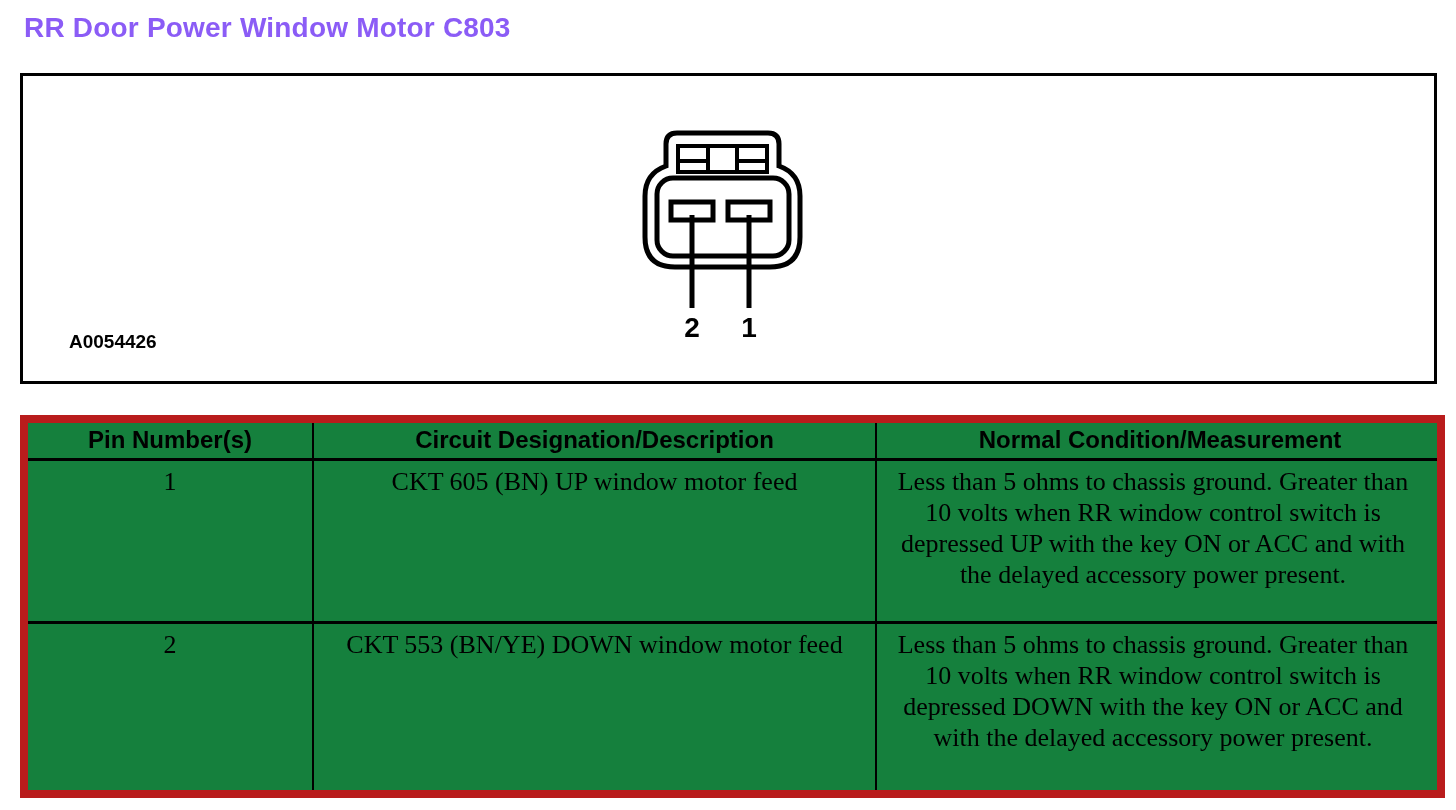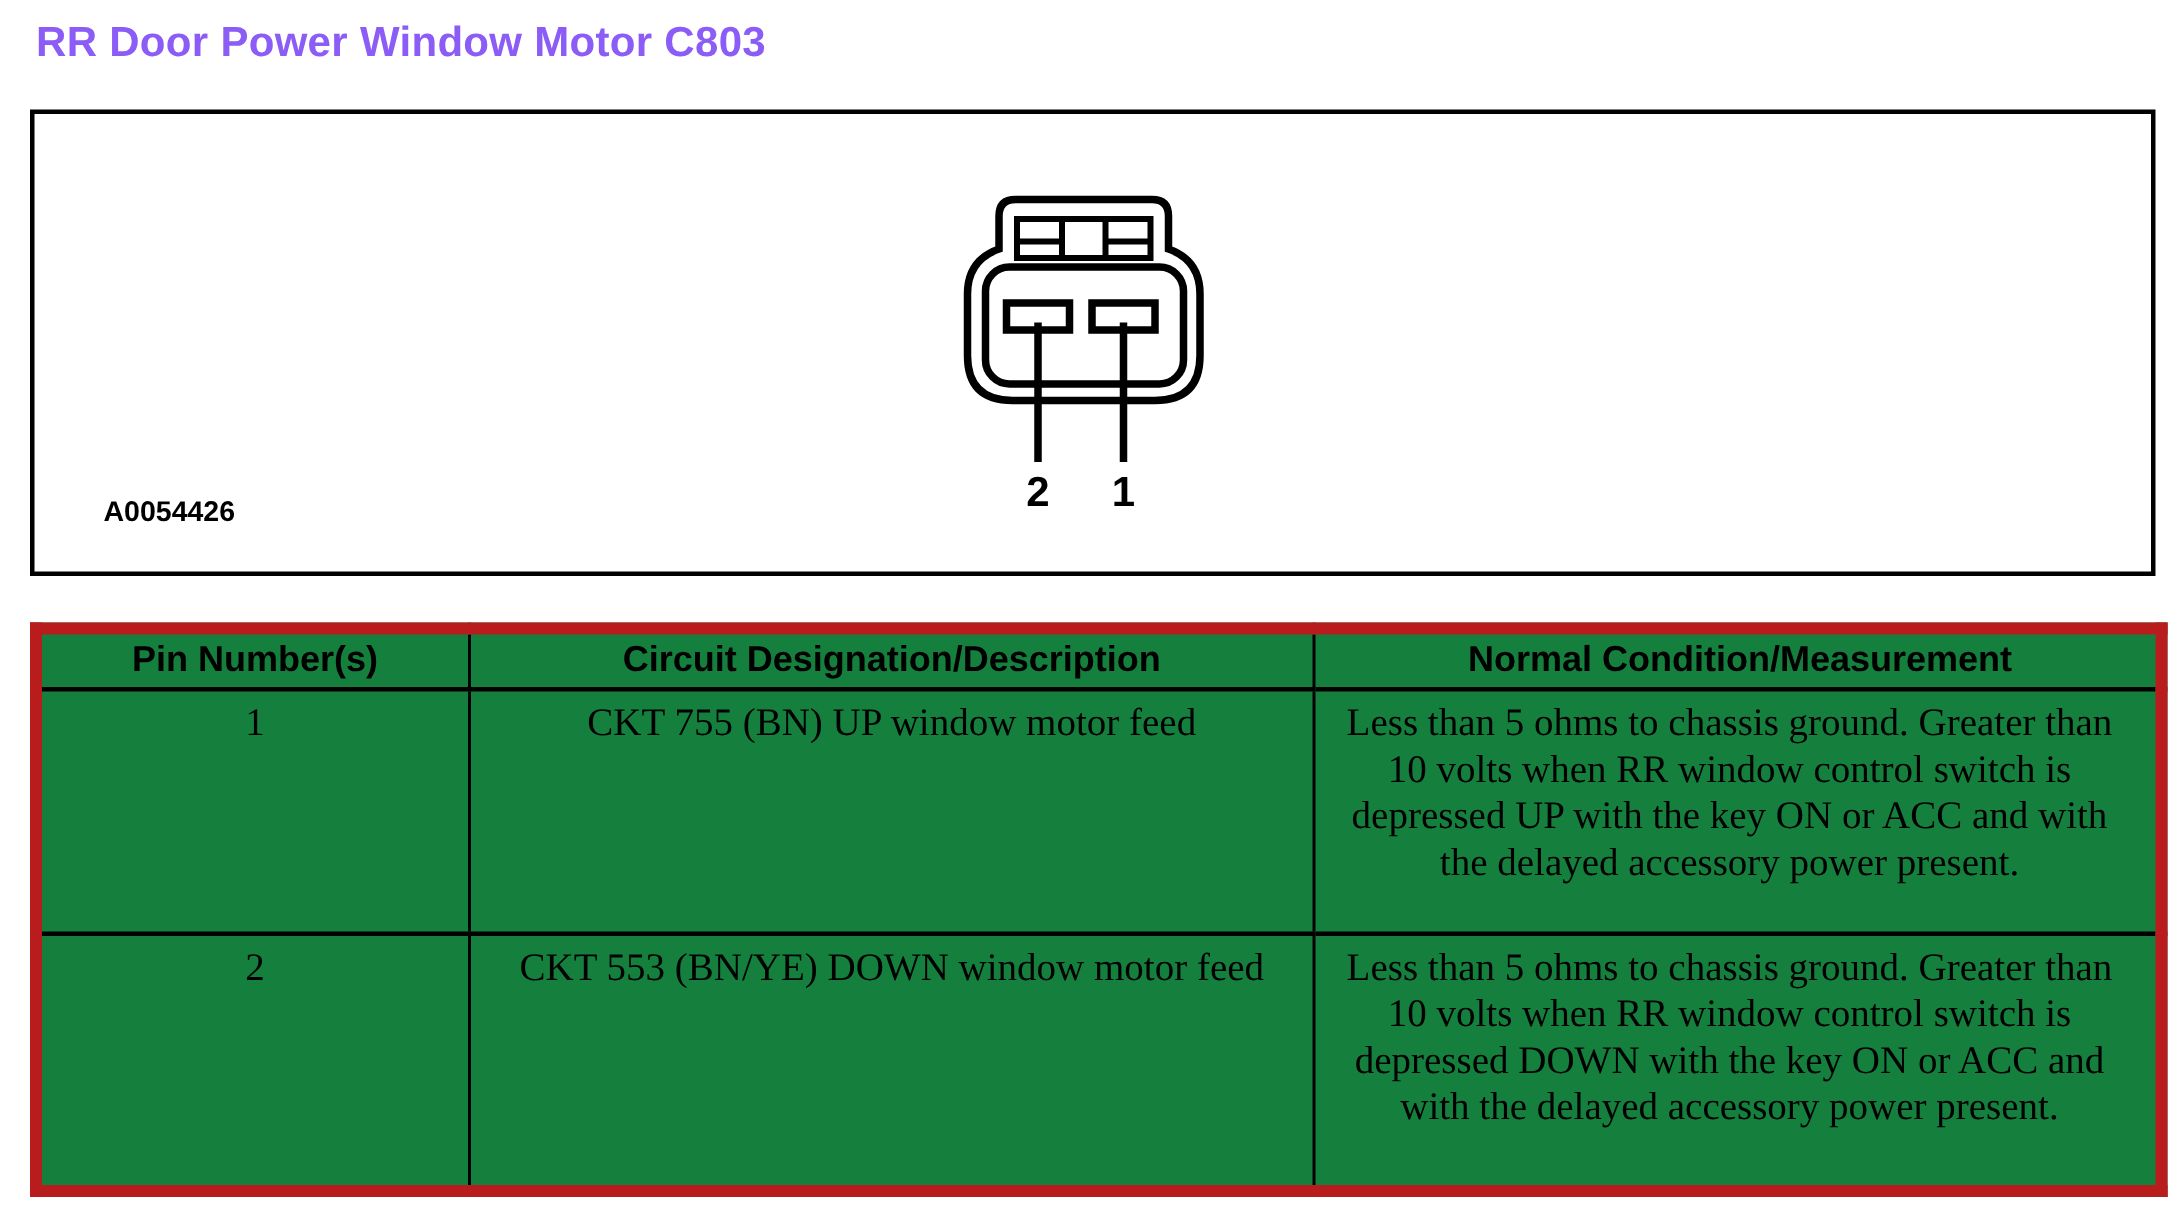--- a/index.html
+++ b/index.html
@@ -110,21 +110,21 @@
     <thead>
       <tr>
         <th>Pin Number(s)</th>
         <th>Circuit Designation/Description</th>
         <th class="left-h">Normal Condition/Measurement</th>
       </tr>
     </thead>
     <tbody>
       <tr class="row-1">
         <td class="pin-cell">1</td>
-        <td class="circuit-cell">CKT 755 (BN) UP window motor feed</td>
+        <td class="circuit-cell">CKT 605 (BN) UP window motor feed</td>
         <td class="cond-cell">Less than 5 ohms to chassis ground. Greater than 10 volts when RR window control switch is depressed UP with the key ON or ACC and with the delayed accessory power present.</td>
       </tr>
       <tr class="row-2">
         <td class="pin-cell">2</td>
         <td class="circuit-cell">CKT 553 (BN/YE) DOWN window motor feed</td>
         <td class="cond-cell">Less than 5 ohms to chassis ground. Greater than 10 volts when RR window control switch is depressed DOWN with the key ON or ACC and with the delayed accessory power present.</td>
       </tr>
     </tbody>
   </table>
 

